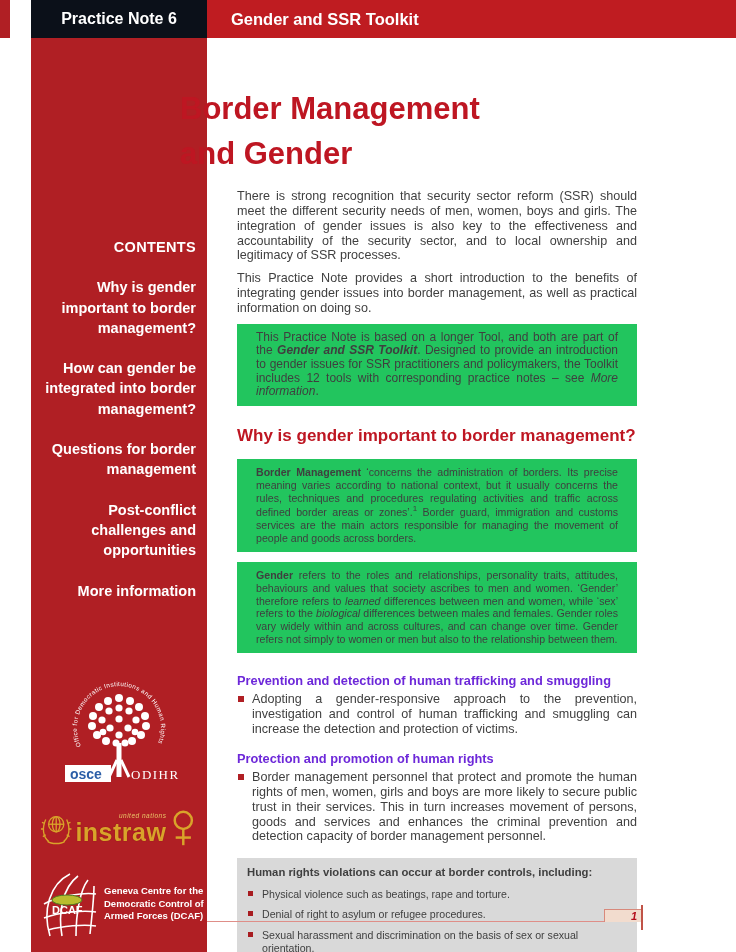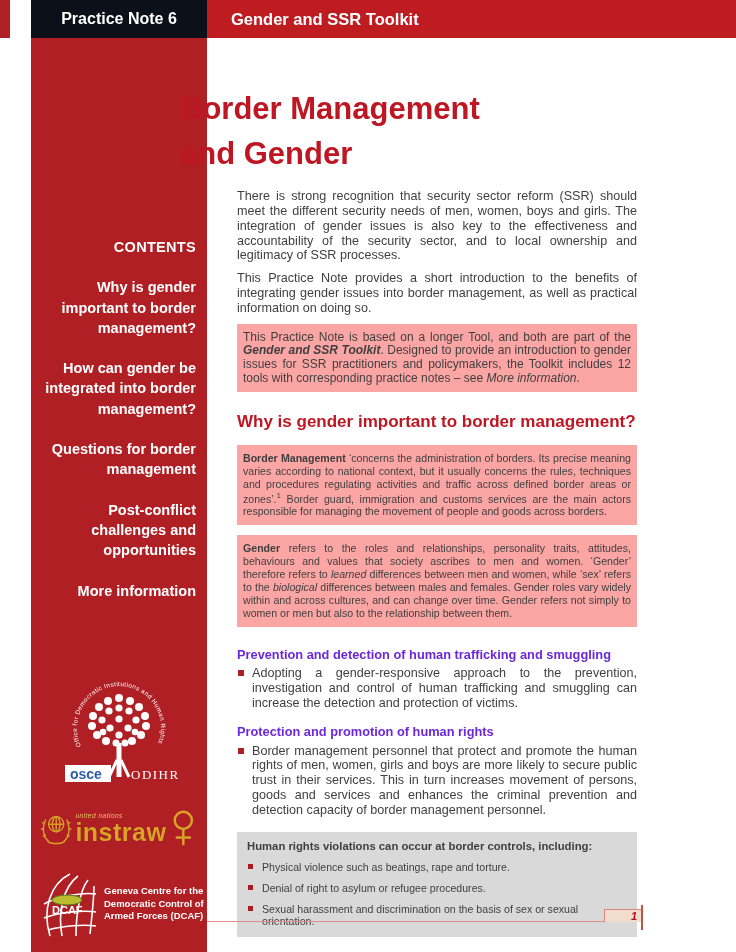--- a/index.html
+++ b/index.html
@@ -21,33 +21,33 @@
   .contents{position:absolute;left:31px;top:190px;width:176px;z-index:2;box-sizing:border-box;
             padding-right:11px;display:flex;flex-direction:column;gap:20px;
             color:#fff;font-weight:bold;font-size:14.5px;line-height:1.4;text-align:right;}
   .contents .hdr{letter-spacing:.3px;margin-top:47px;}
   .toc-item{cursor:pointer;}
 
   
   .osce-logo{position:absolute;left:39px;top:680px;width:160px;height:108px;z-index:2;}
   .instraw-logo{position:absolute;left:40px;top:798px;width:158px;height:62px;z-index:2;
                 display:flex;align-items:center;justify-content:center;gap:3px;}
-  .instraw-word{display:flex;flex-direction:column;align-items:flex-start;line-height:1;}
+  .instraw-word{display:flex;flex-direction:column;align-items:flex-end;line-height:1;}
   .instraw-banner{font-size:6.5px;color:#eac568;letter-spacing:.5px;font-style:italic;}
   .instraw-name{font-size:25px;font-weight:bold;color:#d9a32a;letter-spacing:.5px;
                 text-shadow:0 0 1px #7a1014;}
   .dcaf-logo{position:absolute;left:40px;top:870px;width:164px;z-index:2;
              display:flex;align-items:center;gap:6px;}
   .dcaf-text{color:#fff;font-weight:bold;font-size:9.5px;line-height:1.3;}
 
   
   .content{position:absolute;left:237px;top:189px;width:400px;color:#3f3f3f;
            font-size:12.6px;line-height:1.18;text-align:justify;}
   .content p{margin:0 0 8px 0;}
-  .graybox{background:#fca5a5;padding:7px 6px;margin:4px 0 10px 0;}
+  .graybox{background:#22c55e;padding:7px 19px;margin:4px 0 10px 0;}
   .toolkit-box{font-size:12px;line-height:1.13;margin-bottom:20px;}
   .defbox{font-size:10.6px;line-height:1.22;}
   .defbox.gap{margin-bottom:20px;}
   .section-heading{color:#be1622;font-size:17px;font-weight:bold;margin:18px 0 13px 0;text-align:left;}
   .sub-heading{font-size:12.8px;font-weight:bold;margin:0 0 4px 0;text-align:left;color:#6d28d9;}
   .bullet-row{display:flex;margin:0 0 14px 0;}
   .sq{flex:0 0 6px;width:6px;height:6px;background:#b01f24;margin:4px 8px 0 1px;}
   .viol-box{background:#d9d9d9;padding:8px 10px;margin:4px 0 16px 0;text-align:left;}
   .viol-title{font-size:11.3px;font-weight:bold;margin-bottom:8px;}
   .viol-row{display:flex;margin-bottom:8px;font-size:10.6px;line-height:1.2;}

